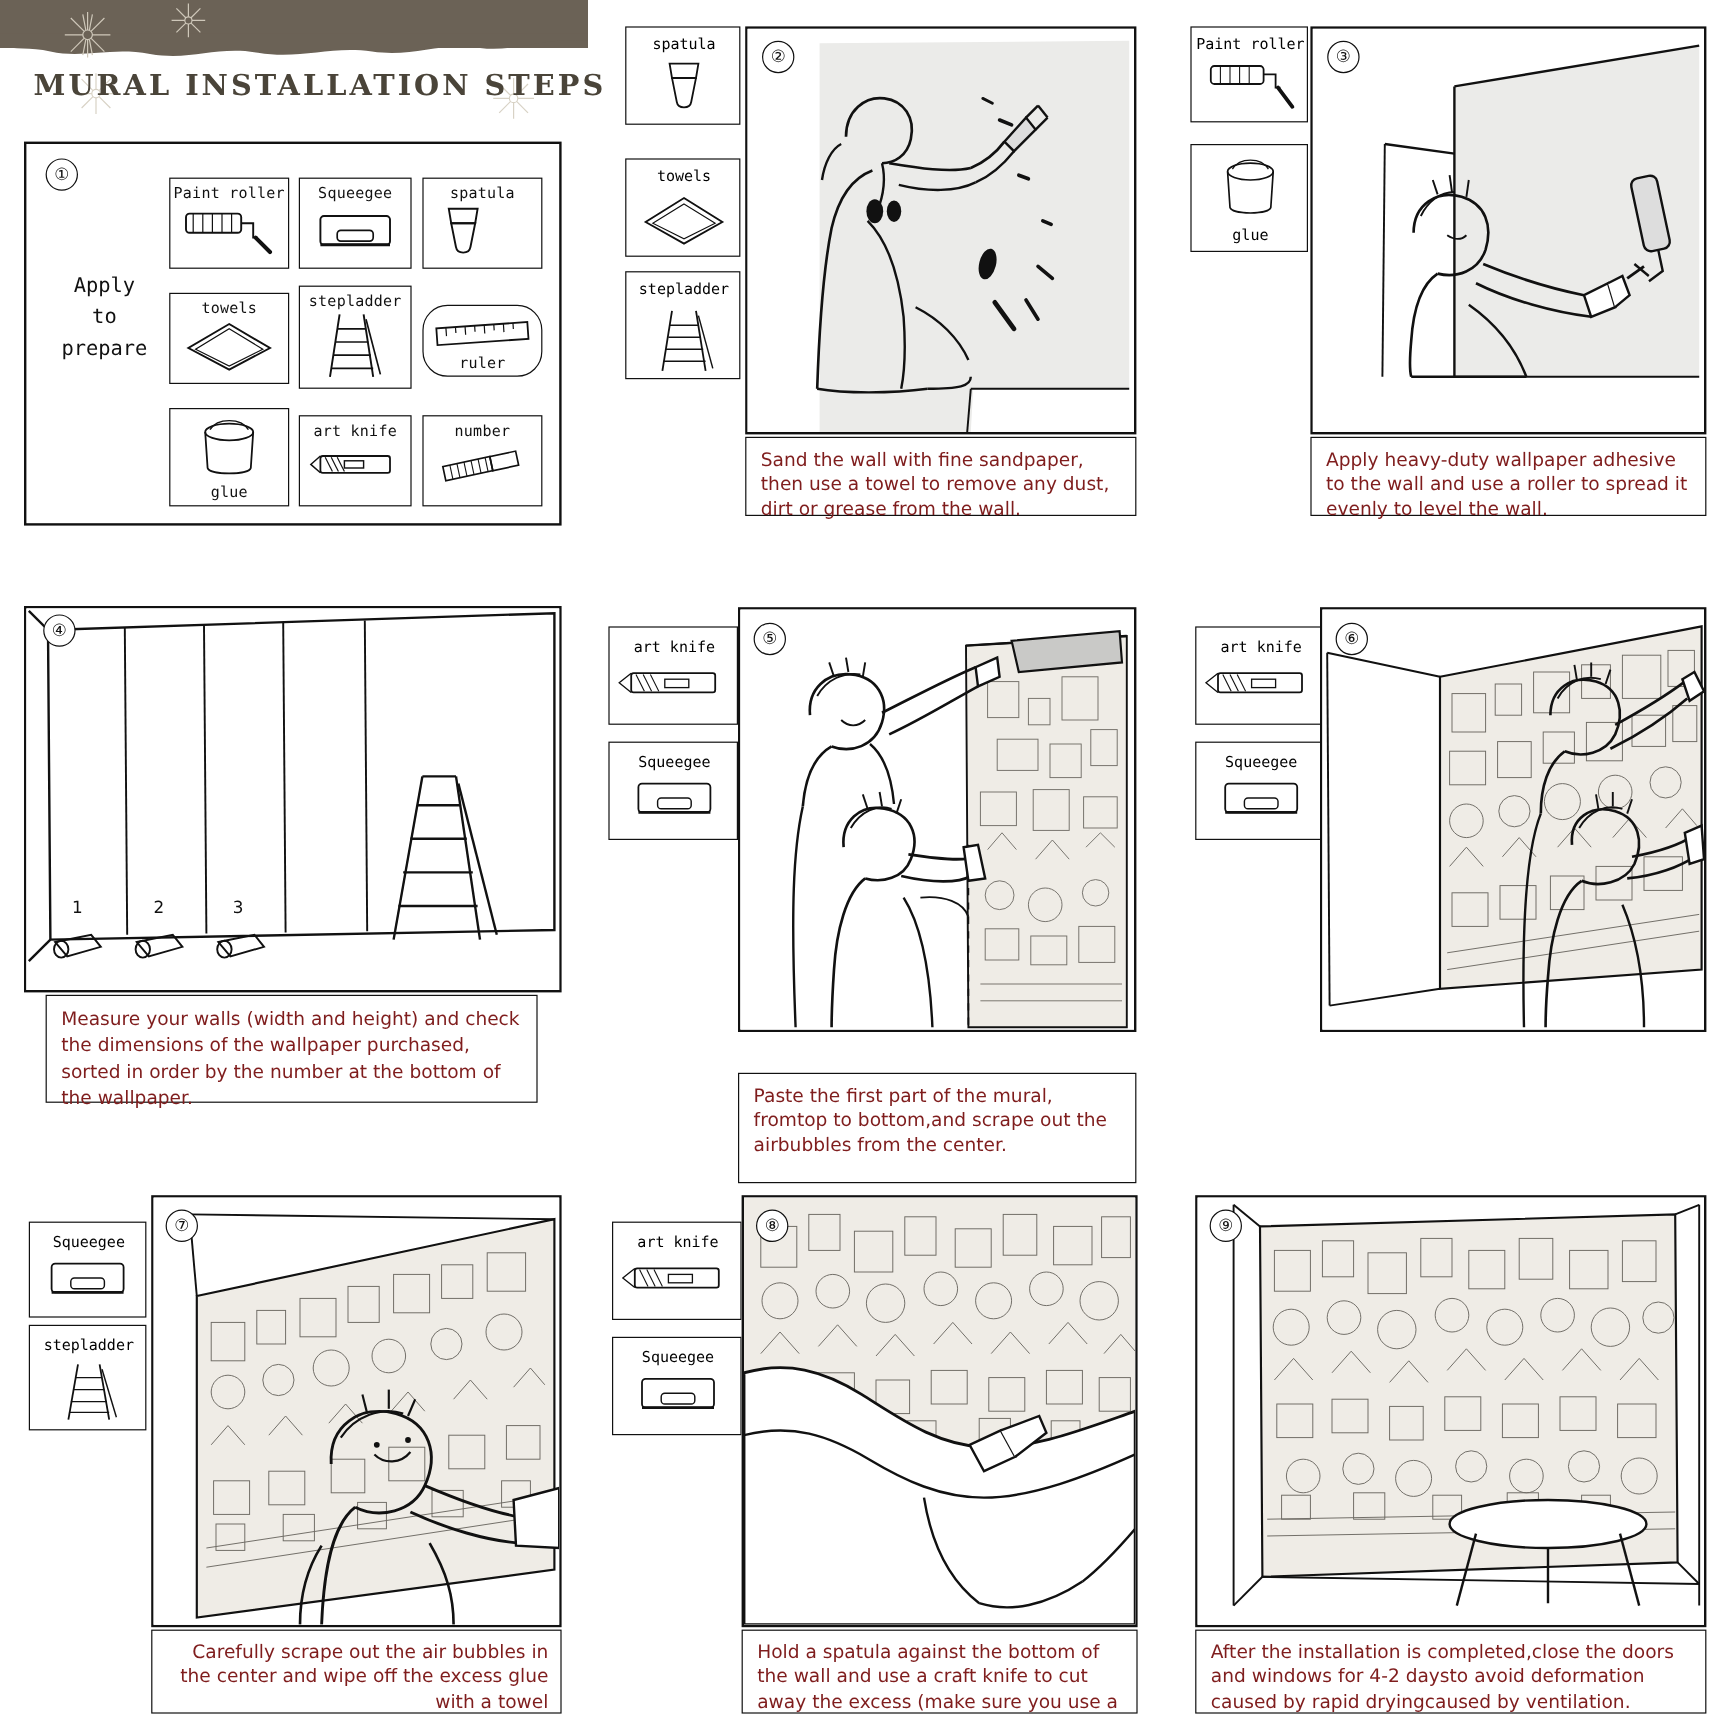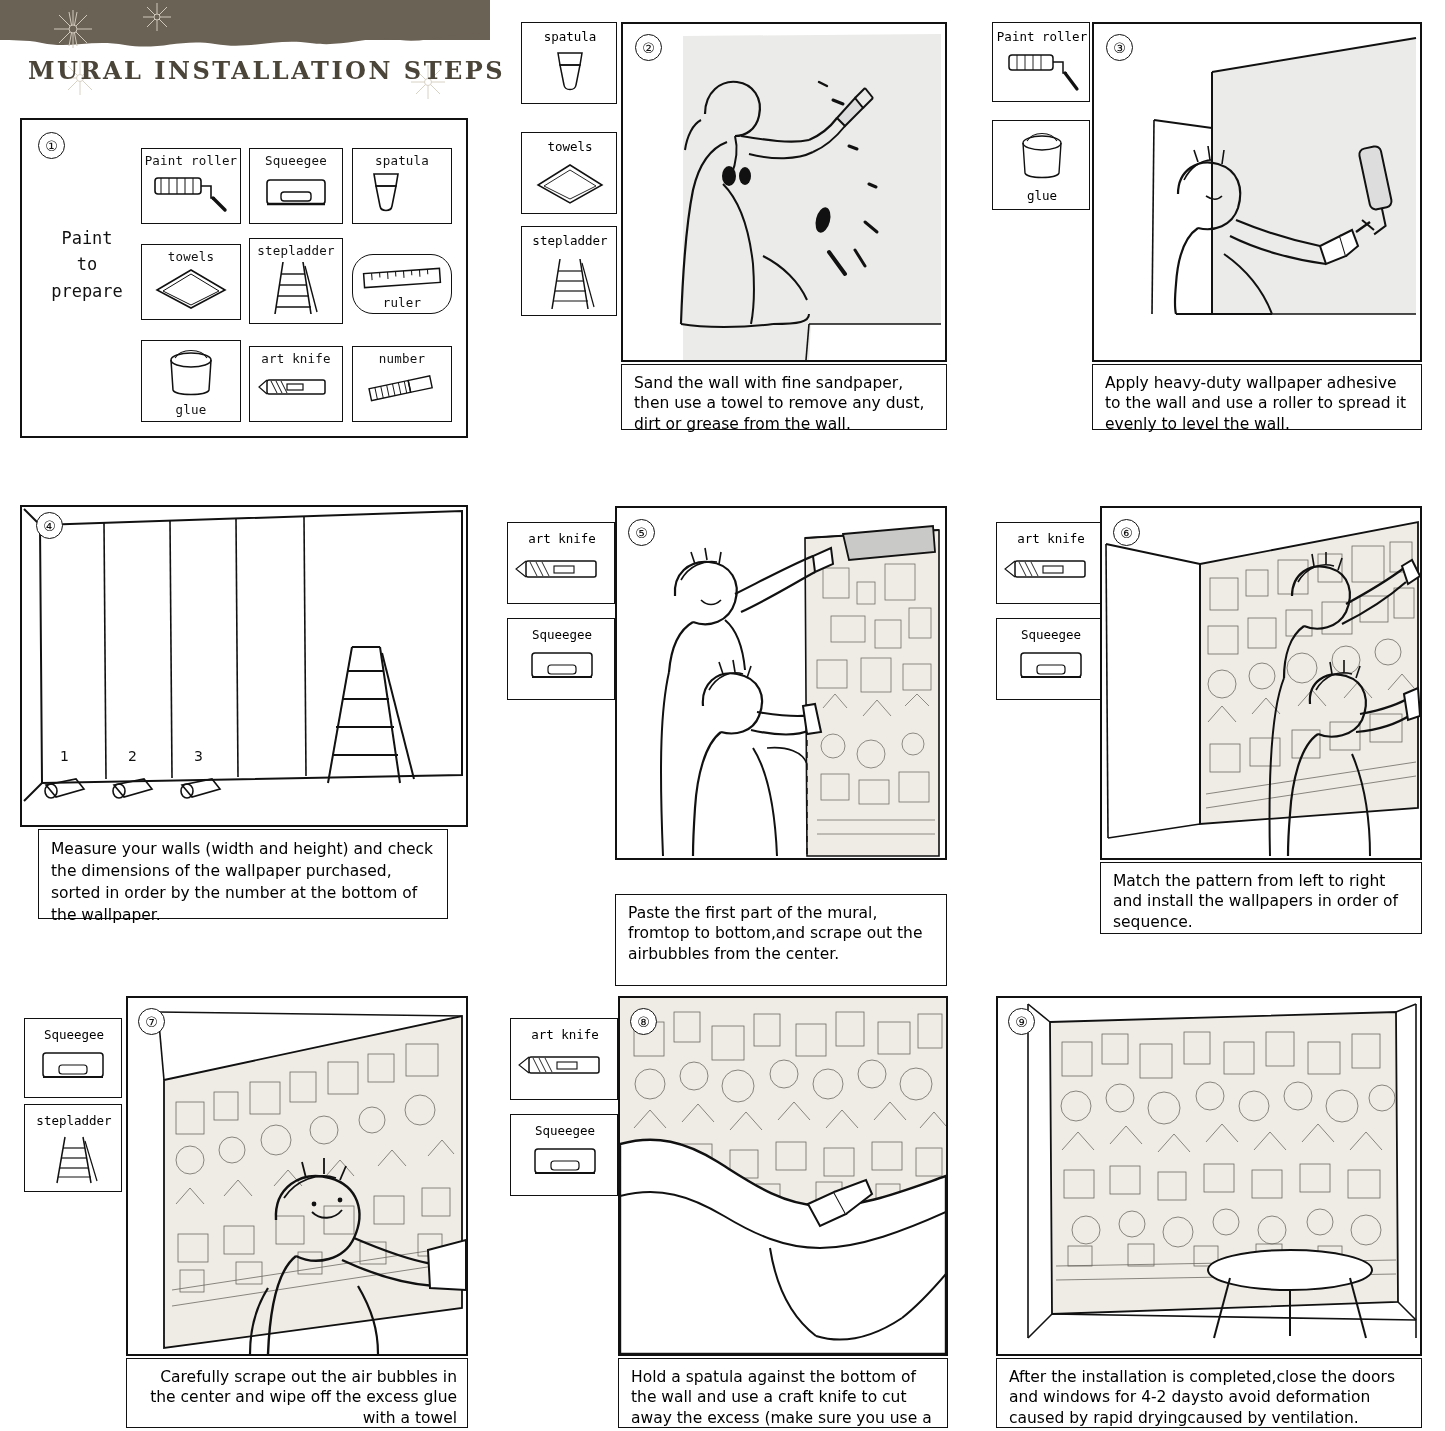--- a/index.html
+++ b/index.html
@@ -9,21 +9,21 @@
   
   .banner{position:absolute;left:0;top:0;width:490px;height:40px;background:#6b6256;}
   .banner-wave{position:absolute;left:0;top:28px;width:490px;height:26px;}
   .title{position:absolute;left:28px;top:56px;font-family:"DejaVu Serif",serif;font-size:24px;letter-spacing:2.5px;color:#4a4439;font-weight:bold;}
   .burst{position:absolute;color:#d9d3c6;}
 
   
   .box{position:absolute;border:2px solid #111;background:#fff;box-sizing:border-box;}
   .thinbox{position:absolute;border:1.6px solid #111;background:#fff;box-sizing:border-box;}
   .cap{position:absolute;border:1.6px solid #111;background:#fff;box-sizing:border-box;
-       font-size:15.5px;line-height:1.32;color:#000000;padding:8px 10px 8px 12px;}
+       font-size:15.5px;line-height:1.32;color:#7f1d1d;padding:8px 10px 8px 12px;}
   .num{position:absolute;width:25px;height:25px;border:1.6px solid #111;border-radius:50%;
        font-size:14px;display:flex;align-items:center;justify-content:center;color:#111;background:#fff;font-family:"DejaVu Sans",sans-serif;}
   .tool{position:absolute;border:1.6px solid #111;box-sizing:border-box;background:#fff;
         display:flex;flex-direction:column;align-items:center;justify-content:flex-start;}
   .tool .tl{font-family:"DejaVu Sans Mono",monospace;font-size:12.5px;color:#111;margin-top:4px;letter-spacing:.2px;}
   .tool .tl.bottom{margin-top:2px;}
   .tool svg{display:block;}
   .toolsword{position:absolute;font-family:"DejaVu Sans Mono",monospace;font-size:17px;color:#111;
              text-align:center;line-height:1.55;}
   .scene{position:absolute;overflow:hidden;background:#fff;}
@@ -95,21 +95,21 @@
         <path d="M22.5 22.5 L32 32"></path>
         <path d="M22.5 17.5 L32 8"></path>
         <path d="M17.5 22.5 L8 32"></path>
     </g>
   </svg>
   <div class="title">MURAL INSTALLATION STEPS</div>
 
   <div class="box" style="left:20px;top:118px;width:448px;height:320px;"></div>
   <div class="num" style="left:38px;top:132px;">①</div>
   <div class="toolsword" style="left:32px;top:225px;width:110px;">
-    <div>Paint</div>
+    <div>Apply</div>
     <div>to</div>
     <div>prepare</div>
   </div>
 
   <div class="tool" style="left:141px;top:148px;width:100px;height:76px;">
     <div class="tl">Paint roller</div>
     <svg width="92" height="48" viewBox="0 0 92 48">
       <rect x="10" y="10" width="46" height="16" rx="3" fill="none" stroke="#111" stroke-width="1.6"></rect>
       <line x1="16" y1="10" x2="16" y2="26" stroke="#111" stroke-width="1"></line>
       <line x1="24" y1="10" x2="24" y2="26" stroke="#111" stroke-width="1"></line>
@@ -532,21 +532,20 @@
       <path d="M242 164 L242 152" stroke="#111" stroke-width="1.6"></path>
       <path d="M254 170 L258 158" stroke="#111" stroke-width="1.6"></path>
       <path d="M258 206 C280 202 298 196 310 188" fill="none" stroke="#111" stroke-width="2.2"></path>
       <path d="M254 224 C278 222 298 214 310 206" fill="none" stroke="#111" stroke-width="2.2"></path>
       <path d="M302 186 L316 180 L318 208 L306 212 Z" fill="#fff" stroke="#111" stroke-width="2"></path>
       <path d="M216 226 C198 238 190 274 188 306 C186 330 186 348 186 348" fill="none" stroke="#111" stroke-width="2.2"></path>
       <path d="M182 170 C170 200 166 260 168 348" fill="none" stroke="#111" stroke-width="2"></path>
       <path d="M250 246 C262 274 268 310 268 348" fill="none" stroke="#111" stroke-width="2"></path>
     </svg>
   </div>
-  <div class="cap" style="left:1100px;top:862px;width:322px;height:72px;">Match the pattern from left to right and install the wallpapers in order of sequence.</div>
 
   <div class="thinbox" style="left:24px;top:1018px;width:98px;height:80px;">
     <div class="lbl" style="left:0;top:8px;width:98px;text-align:center;">Squeegee</div>
     <svg width="98" height="46" viewBox="0 0 98 46" style="position:absolute;left:0;top:28px;">
       <rect x="18" y="6" width="60" height="24" rx="3" fill="none" stroke="#111" stroke-width="1.5"></rect>
       <rect x="34" y="18" width="28" height="9" rx="3" fill="none" stroke="#111" stroke-width="1.2"></rect>
       <line x1="18" y1="30" x2="78" y2="30" stroke="#111" stroke-width="2.2"></line>
     </svg>
   </div>
   <div class="thinbox" style="left:24px;top:1104px;width:98px;height:88px;">

